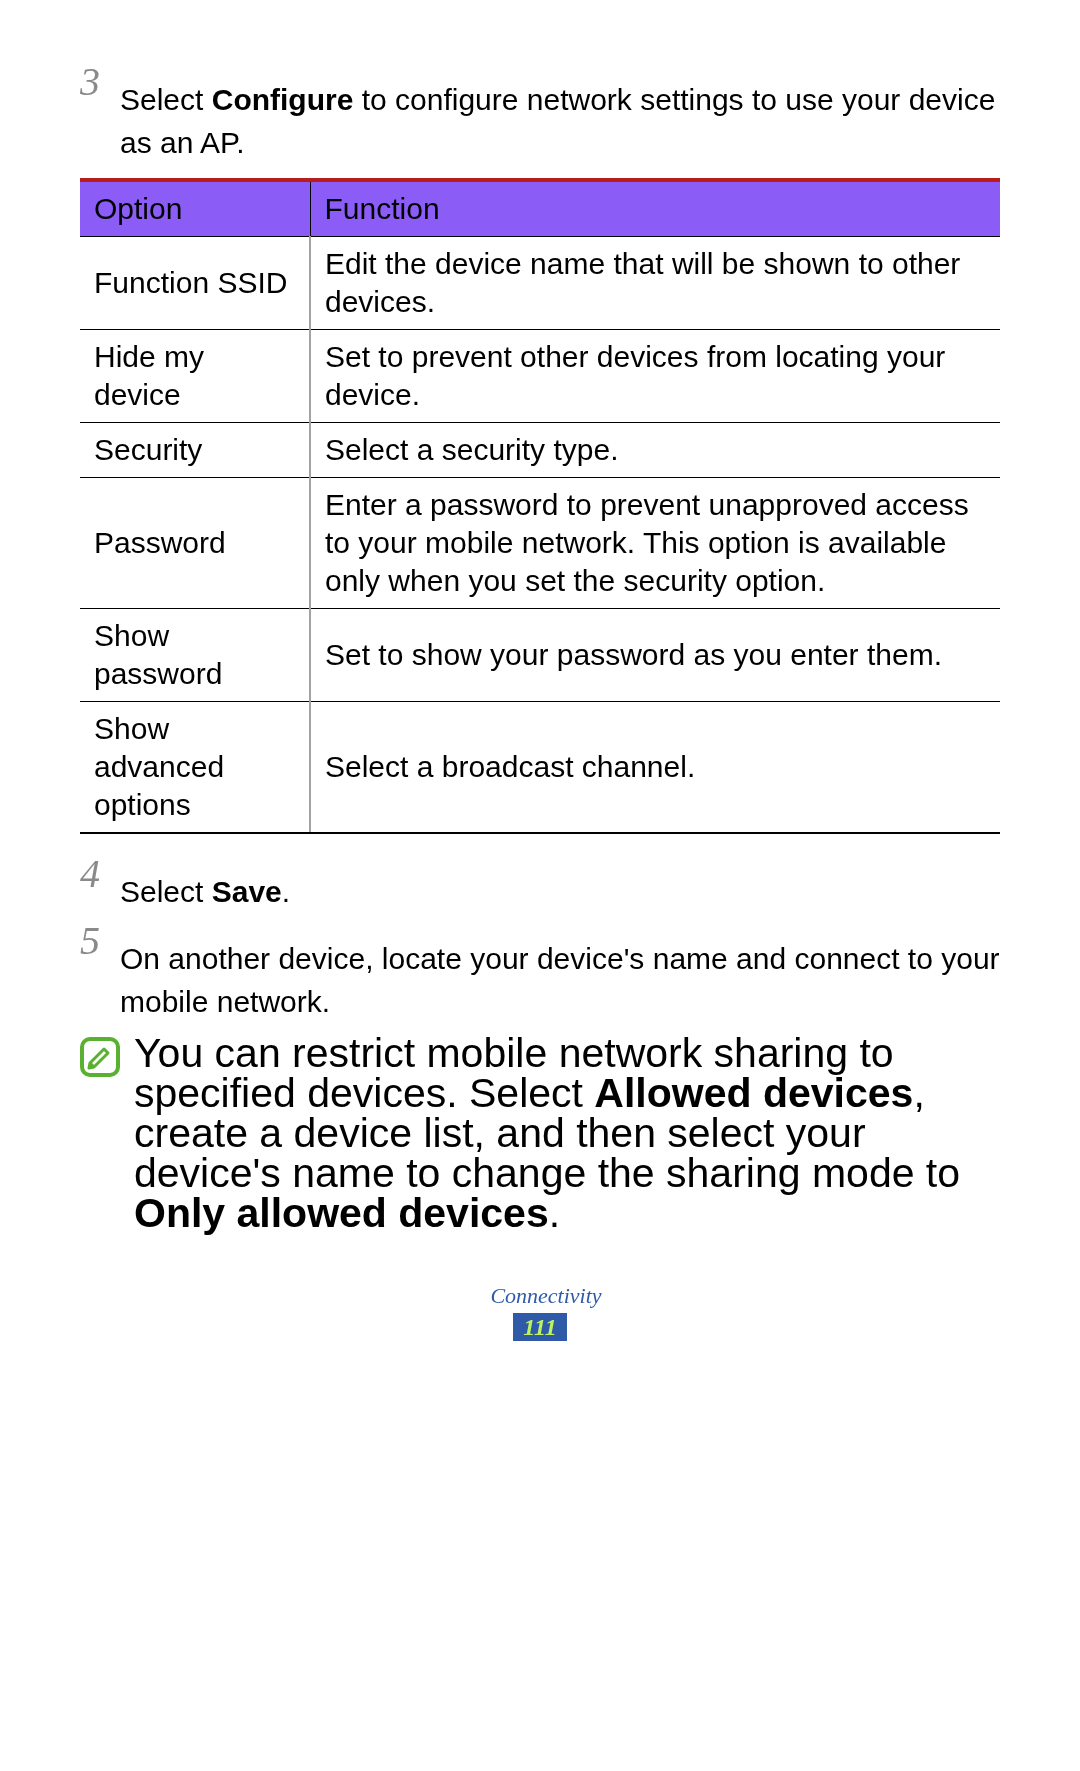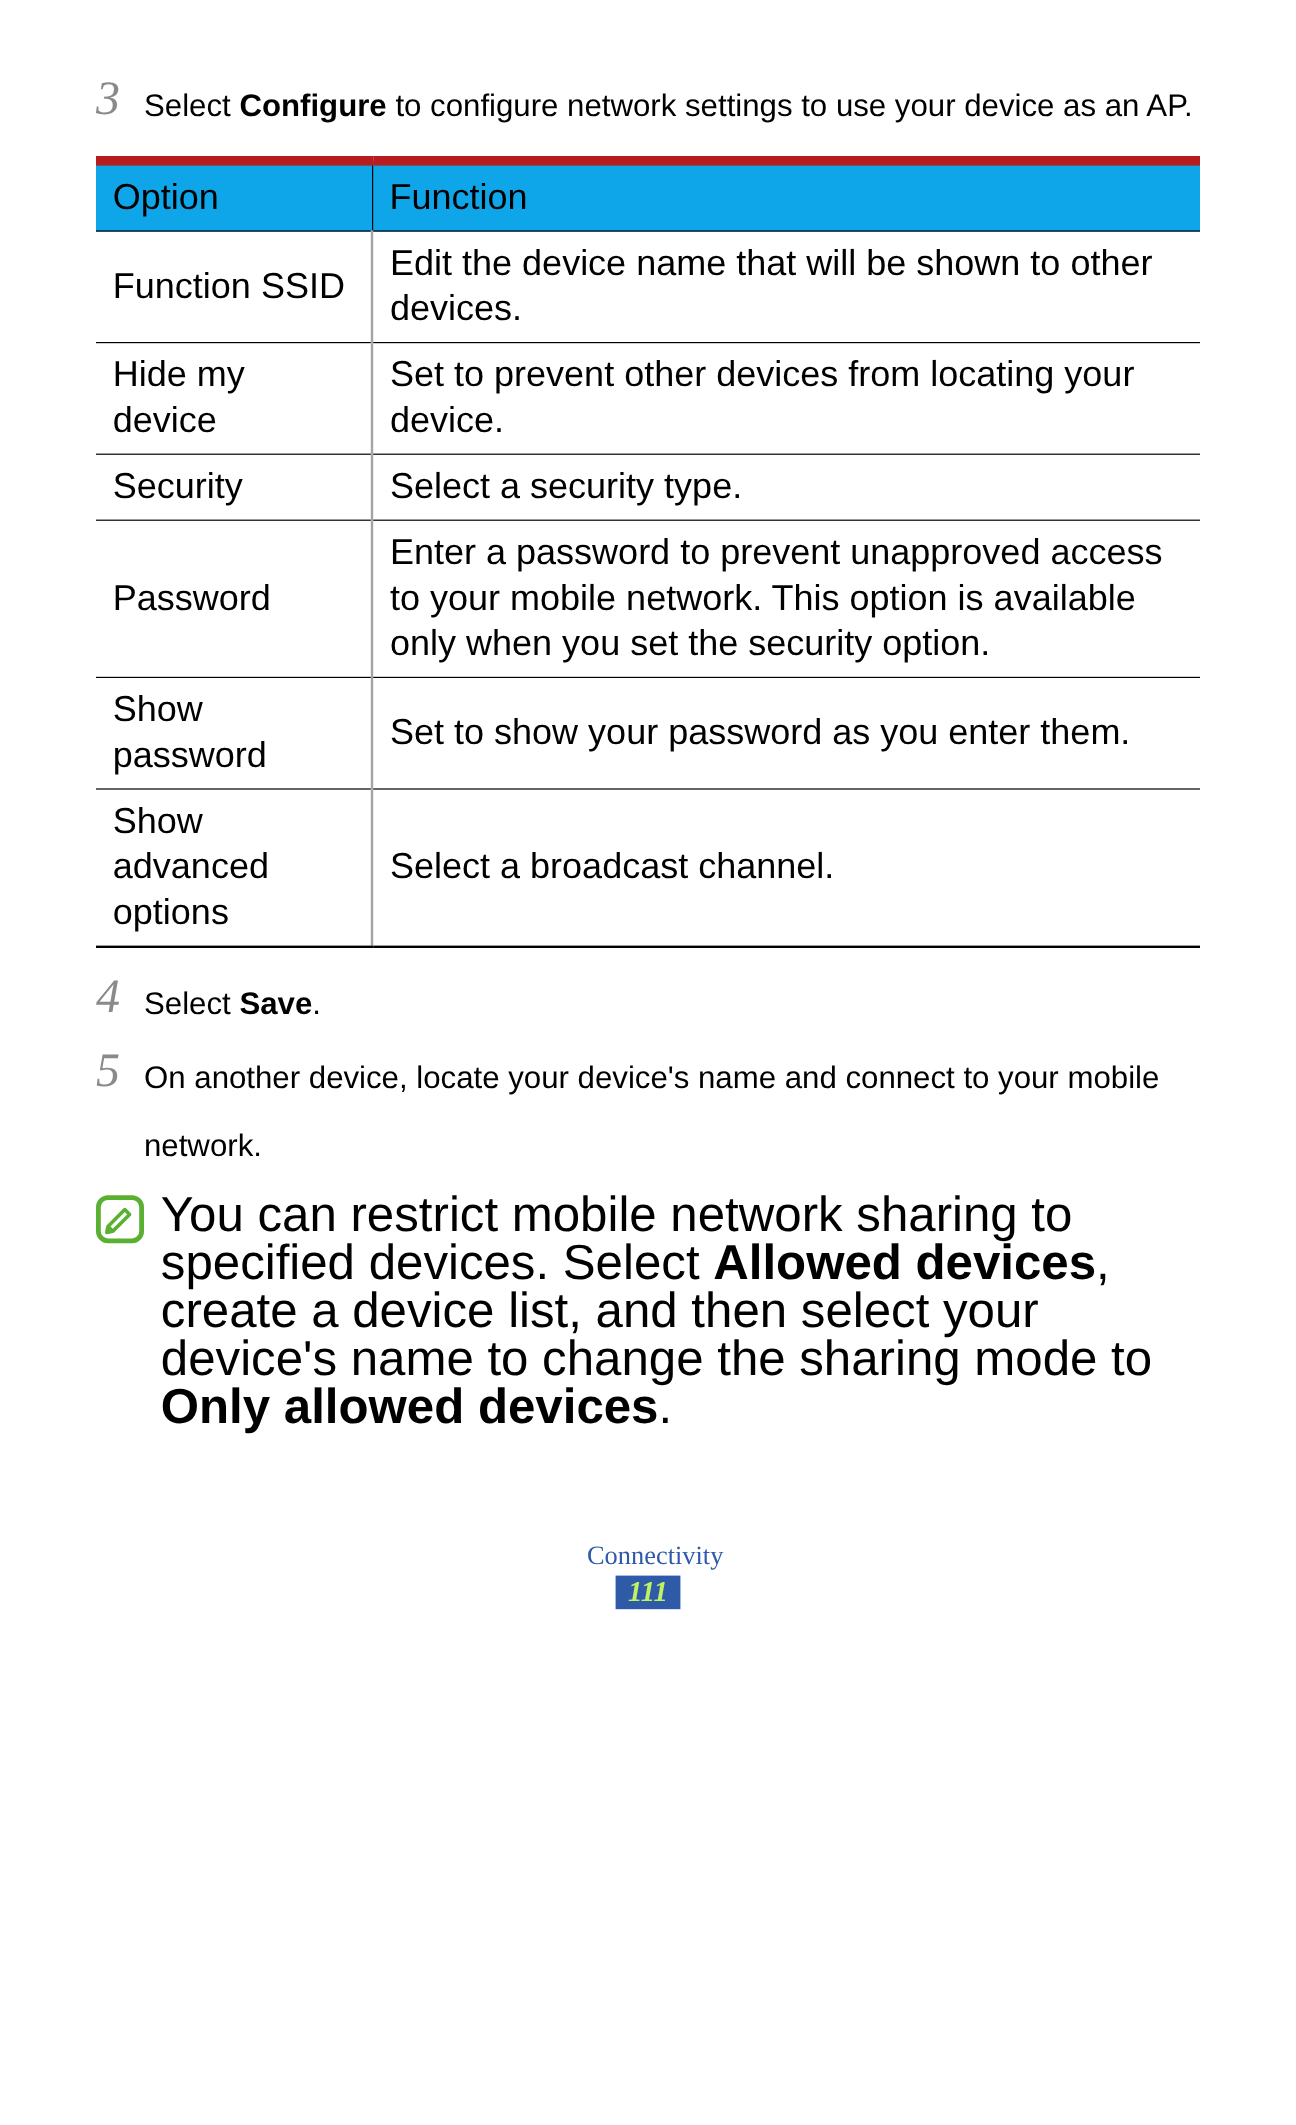--- a/index.html
+++ b/index.html
@@ -26,41 +26,42 @@
     font-style: italic;
     font-size: 40px;
     line-height: 40px;
     color: #8a8a8a;
     width: 40px;
     flex: 0 0 40px;
     text-align: left;
     padding-top: 2px;
   }
   .step-body {
-    font-size: 26px;
-    line-height: 56px;
+    font-size: 30px;
+    line-height: 43px;
+    margin-top: 18px;
   }
   .bold { font-weight: 700; }
 
   table.opts {
     border-collapse: collapse;
     width: 100%;
     margin: 14px 0 18px 0;
     font-size: 30px;
     line-height: 38px;
   }
   table.opts th, table.opts td {
     text-align: left;
     vertical-align: middle;
     padding: 8px 14px;
   }
   table.opts thead th {
-    background: #0ea5e9;
+    background: #8b5cf6;
     font-weight: 400;
-    border-top: 8px solid #b91c1c;
+    border-top: 4px solid #b91c1c;
     border-bottom: 1px solid #000;
   }
   table.opts thead th + th {
     border-left: 1px solid #000;
   }
   table.opts tbody td {
     border-bottom: 1px solid #000;
   }
   table.opts tbody td + td {
     border-left: 2px solid #a3a3a3;
@@ -97,20 +98,21 @@
   }
 
   .footer {
     position: absolute;
     left: 0; right: 0;
     bottom: 430px;
     text-align: center;
   }
   .footer-section {
     font-family: Georgia, "Times New Roman", serif;
+    font-style: italic;
     color: #2e5aa8;
     font-size: 22px;
     padding-left: 12px;
   }
   .footer-page {
     display: inline-block;
     margin-top: 4px;
     background: #2e5aa8;
     color: #bef264;
     font-weight: 700;

